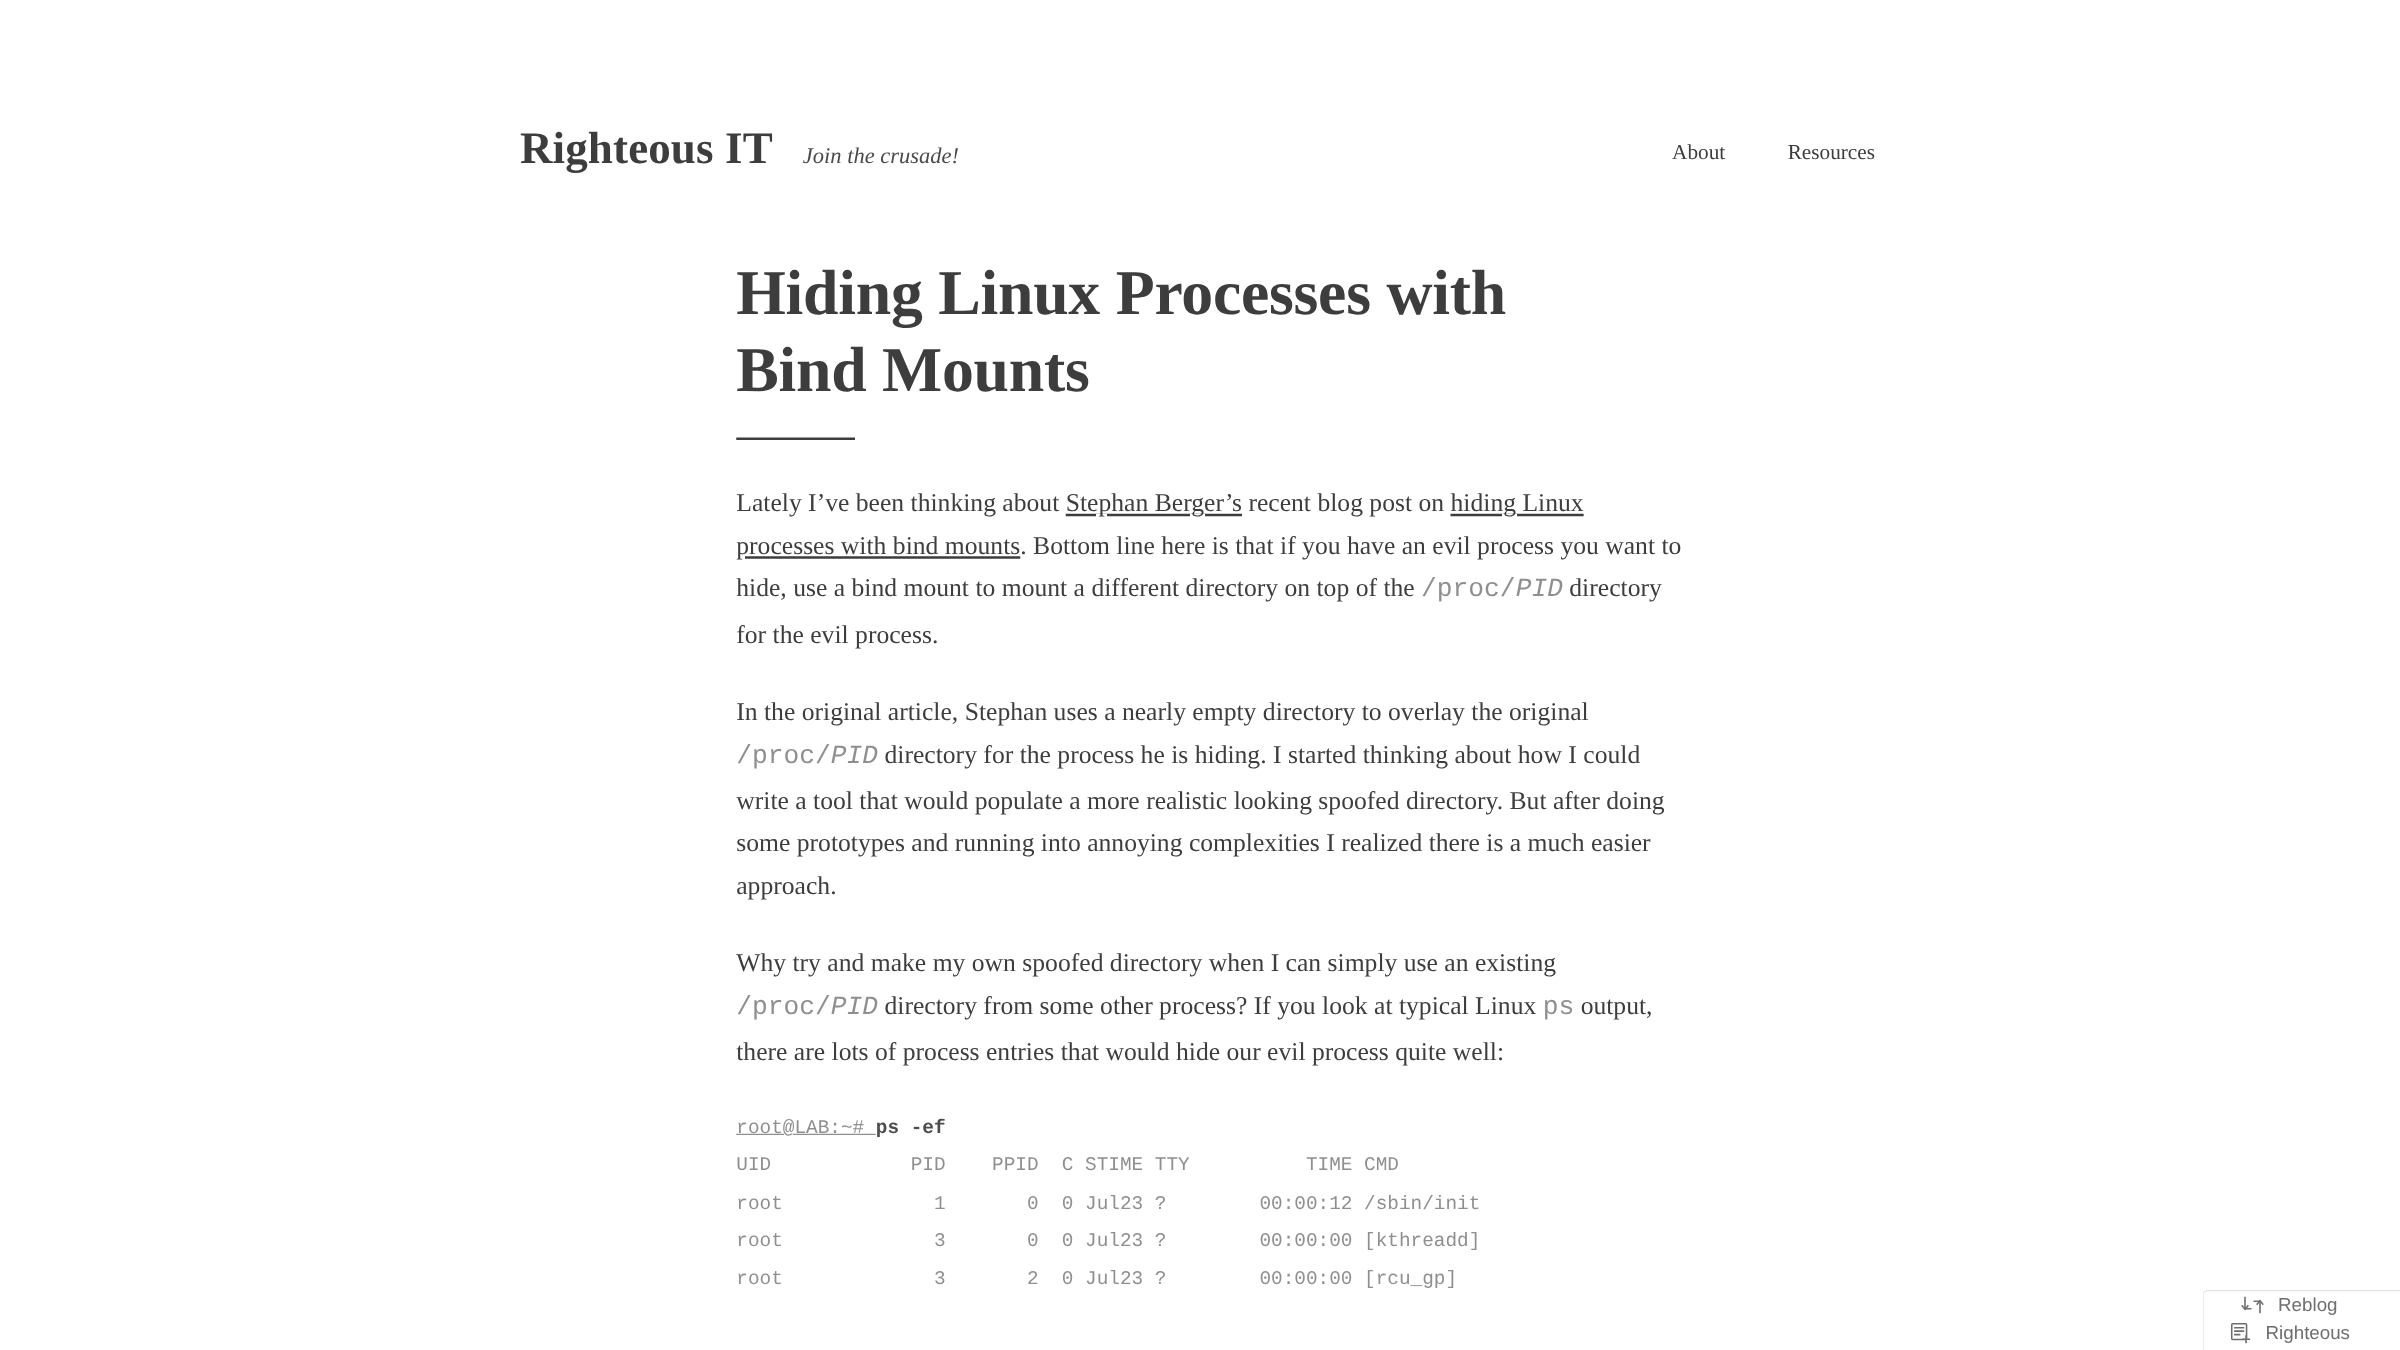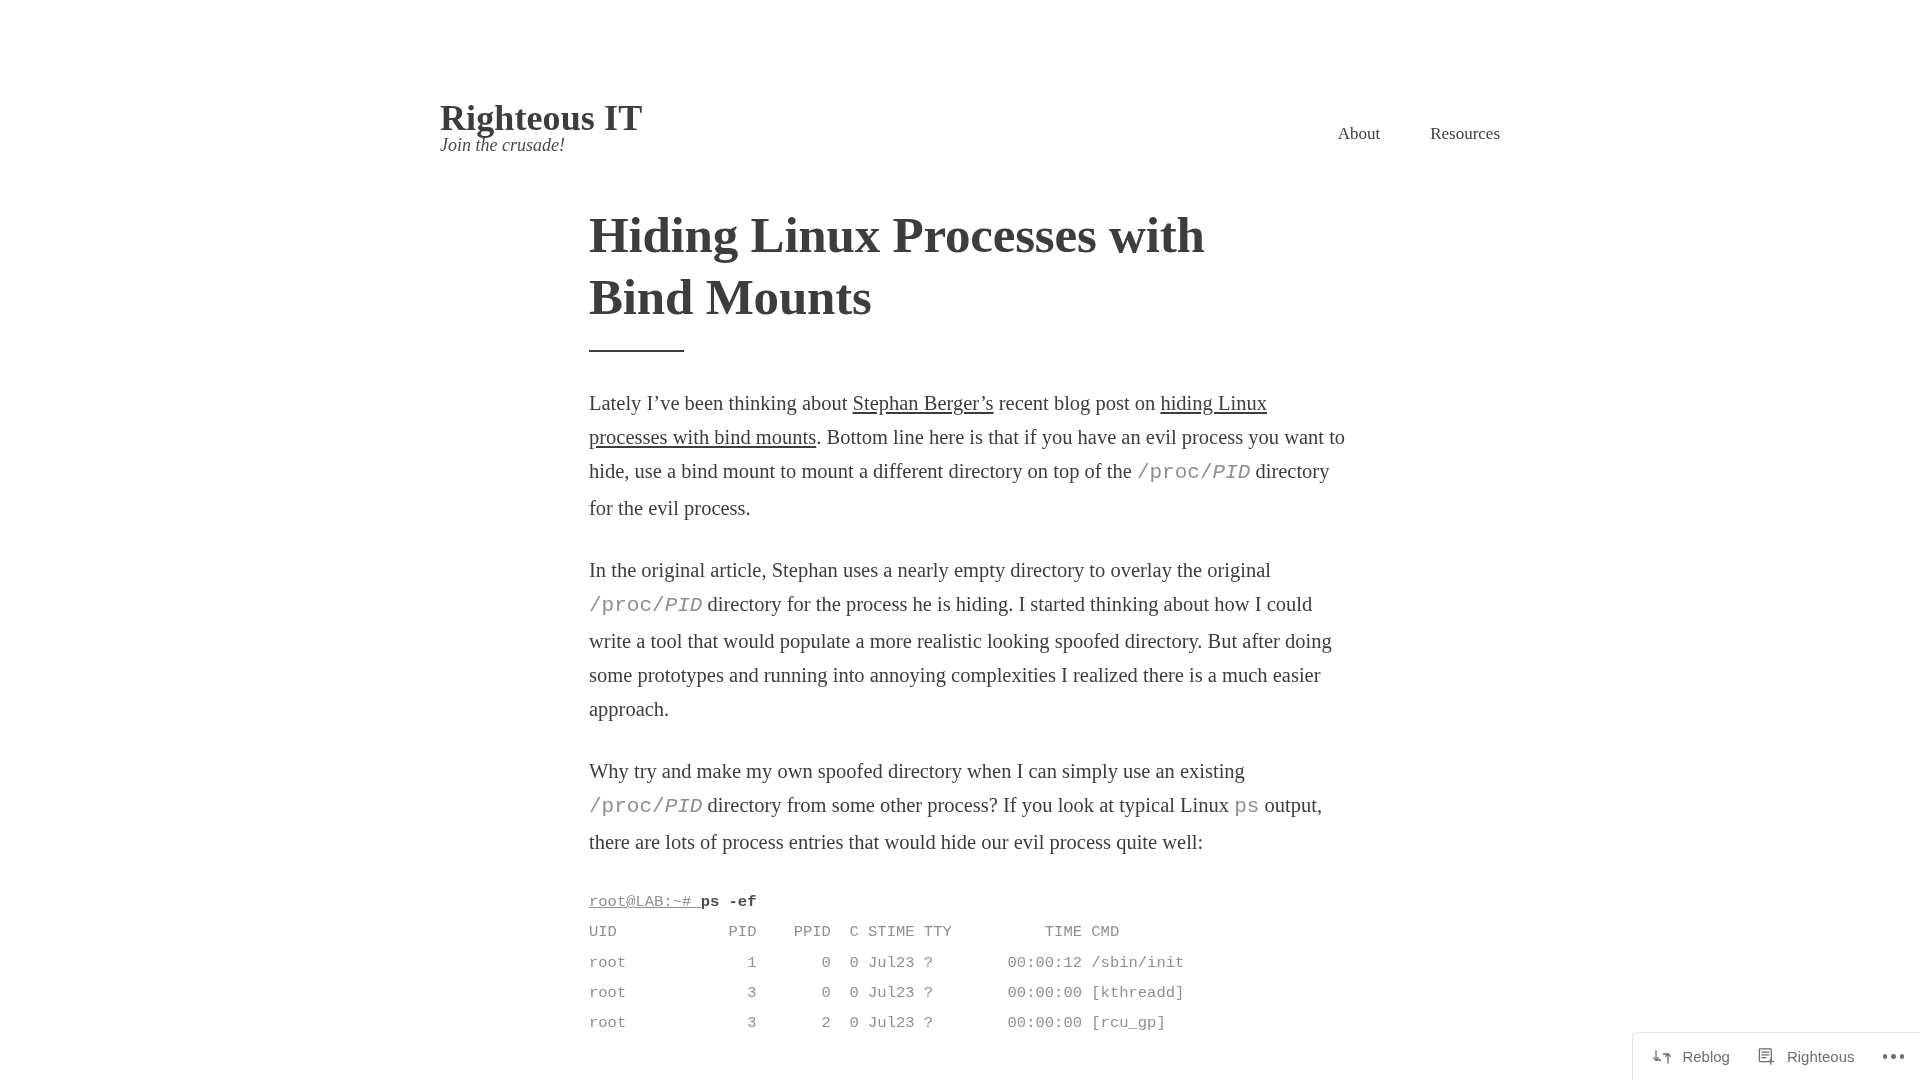--- a/index.html
+++ b/index.html
@@ -26,21 +26,20 @@
     height: 170px;
     display: flex;
     align-items: center;
   }
   .branding {
     position: absolute;
     left: 416px;
     top: 100px;
     display: flex;
     align-items: baseline;
-    flex-direction: column;
   }
   .site-title {
     font-family: "Liberation Serif", "DejaVu Serif", serif;
     font-size: 36px;
     font-weight: 700;
     letter-spacing: 0.1px;
     color: #3d3d3d;
     line-height: 1;
     margin: 0;
     white-space: nowrap;
@@ -51,21 +50,21 @@
     font-style: italic;
     color: #4a4a4a;
     margin-left: 24px;
     line-height: 1;
     white-space: nowrap;
   }
 
   .main-nav {
     position: absolute;
     right: 0;
-    top: 125px;
+    top: 113px;
     width: 1920px;
     display: flex;
     justify-content: flex-end;
     padding-right: 420px;
     box-sizing: border-box;
   }
   .nav-link {
     font-family: "Liberation Serif", "DejaVu Serif", serif;
     font-size: 17px;
     color: #3d3d3d;
@@ -165,20 +164,21 @@
     bottom: 0;
     height: 48px;
     background: #ffffff;
     border-top: 1px solid #e2e4e7;
     border-left: 1px solid #e2e4e7;
     border-top-left-radius: 4px;
     display: flex;
     align-items: center;
     padding: 0 14px 0 18px;
     box-sizing: border-box;
+    flex-direction: column;
   }
   .wp-action {
     display: flex;
     align-items: center;
     color: #6e6e6e;
     font-family: "Liberation Sans", "DejaVu Sans", sans-serif;
     font-size: 15px;
     text-decoration: none;
     margin-right: 26px;
     cursor: pointer;

